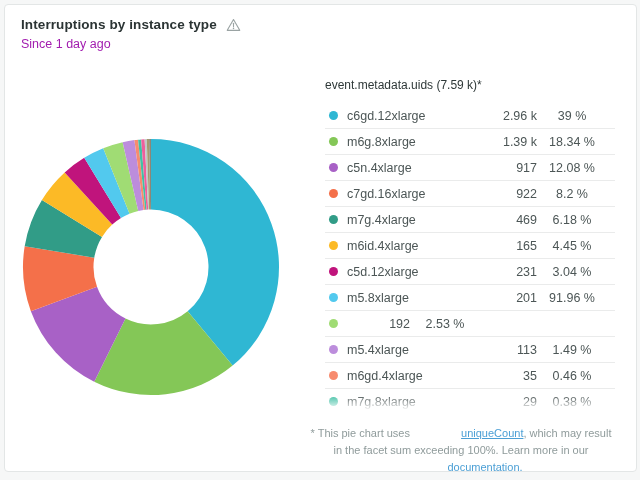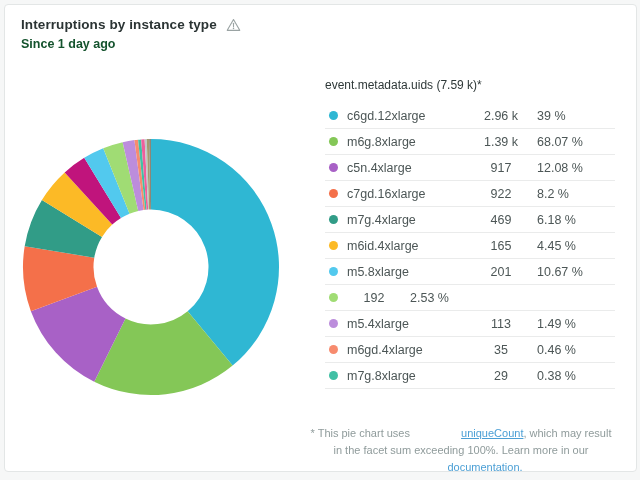--- a/index.html
+++ b/index.html
@@ -24,22 +24,21 @@
   .widget-title {
     font-size: 13.5px;
     font-weight: 700;
     color: #2b3434;
     letter-spacing: 0.1px;
   }
   .warn-icon { display: inline-flex; width: 15px; height: 14px; }
   .subtitle {
     margin-top: 5px;
     font-size: 12.5px;
-    color: #14532d;
-    font-weight: bold;
+    color: #a21caf;
   }
   .donut-svg {
     position: absolute;
     left: 6px; top: 122px;
     width: 280px; height: 280px;
   }
   .legend {
     position: absolute;
     left: 320px; top: 73px;
     width: 290px;
@@ -70,27 +69,27 @@
   .lbl {
     flex: 1 1 auto;
     margin-left: 9px;
     font-size: 12.5px;
     color: #4c5656;
     white-space: nowrap;
     overflow: hidden;
   }
   .cnt {
     flex: 0 0 72px;
-    text-align: center;
+    text-align: right;
     font-size: 12.5px;
     color: #4c5656;
   }
   .pct {
     flex: 0 0 70px;
-    text-align: left;
+    text-align: center;
     font-size: 12.5px;
     color: #4c5656;
   }
   .legend-fade {
     position: absolute;
     left: 0; right: 0; bottom: 0;
     height: 14px;
     background: linear-gradient(to bottom, rgba(255,255,255,0), rgba(255,255,255,0.9));
     pointer-events: none;
   }
@@ -156,21 +155,21 @@
             <div class="legend-row">
               <span class="dot" style="background: rgb(47, 183, 211);"></span>
               <span class="lbl">c6gd.12xlarge</span>
               <span class="cnt">2.96 k</span>
               <span class="pct">39 %</span>
             </div>
             <div class="legend-row">
               <span class="dot" style="background: rgb(132, 199, 87);"></span>
               <span class="lbl">m6g.8xlarge</span>
               <span class="cnt">1.39 k</span>
-              <span class="pct">68.07 %</span>
+              <span class="pct">18.34 %</span>
             </div>
             <div class="legend-row">
               <span class="dot" style="background: rgb(168, 97, 198);"></span>
               <span class="lbl">c5n.4xlarge</span>
               <span class="cnt">917</span>
               <span class="pct">12.08 %</span>
             </div>
             <div class="legend-row">
               <span class="dot" style="background: rgb(244, 112, 74);"></span>
               <span class="lbl">c7gd.16xlarge</span>
@@ -183,24 +182,30 @@
               <span class="cnt">469</span>
               <span class="pct">6.18 %</span>
             </div>
             <div class="legend-row">
               <span class="dot" style="background: rgb(252, 186, 38);"></span>
               <span class="lbl">m6id.4xlarge</span>
               <span class="cnt">165</span>
               <span class="pct">4.45 %</span>
             </div>
             <div class="legend-row">
+              <span class="dot" style="background: rgb(192, 20, 124);"></span>
+              <span class="lbl">c5d.12xlarge</span>
+              <span class="cnt">231</span>
+              <span class="pct">3.04 %</span>
+            </div>
+            <div class="legend-row">
               <span class="dot" style="background: rgb(82, 201, 238);"></span>
               <span class="lbl">m5.8xlarge</span>
               <span class="cnt">201</span>
-              <span class="pct">10.67 %</span>
+              <span class="pct">91.96 %</span>
             </div>
             <div class="legend-row">
               <span class="dot" style="background: rgb(160, 220, 116);"></span>
               <span class="cnt">192</span>
               <span class="pct">2.53 %</span>
             </div>
             <div class="legend-row">
               <span class="dot" style="background: rgb(188, 141, 220);"></span>
               <span class="lbl">m5.4xlarge</span>
               <span class="cnt">113</span>

